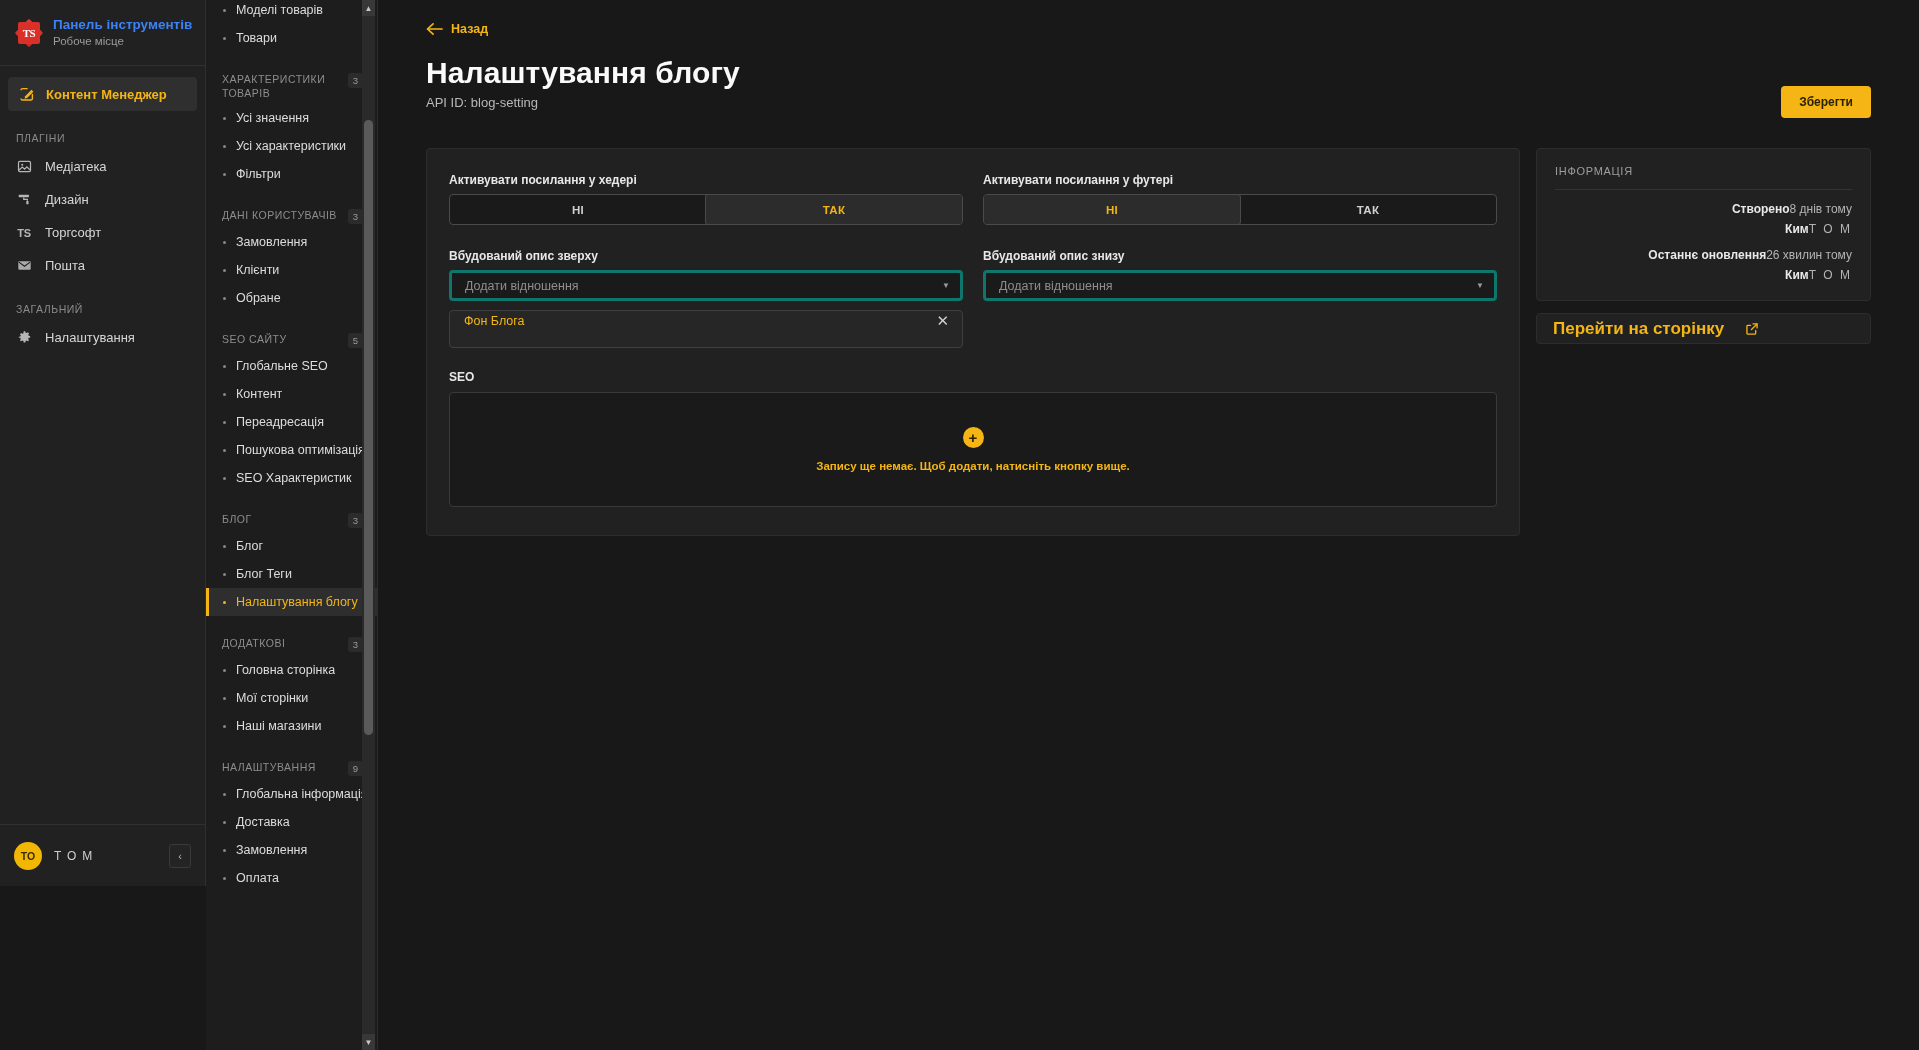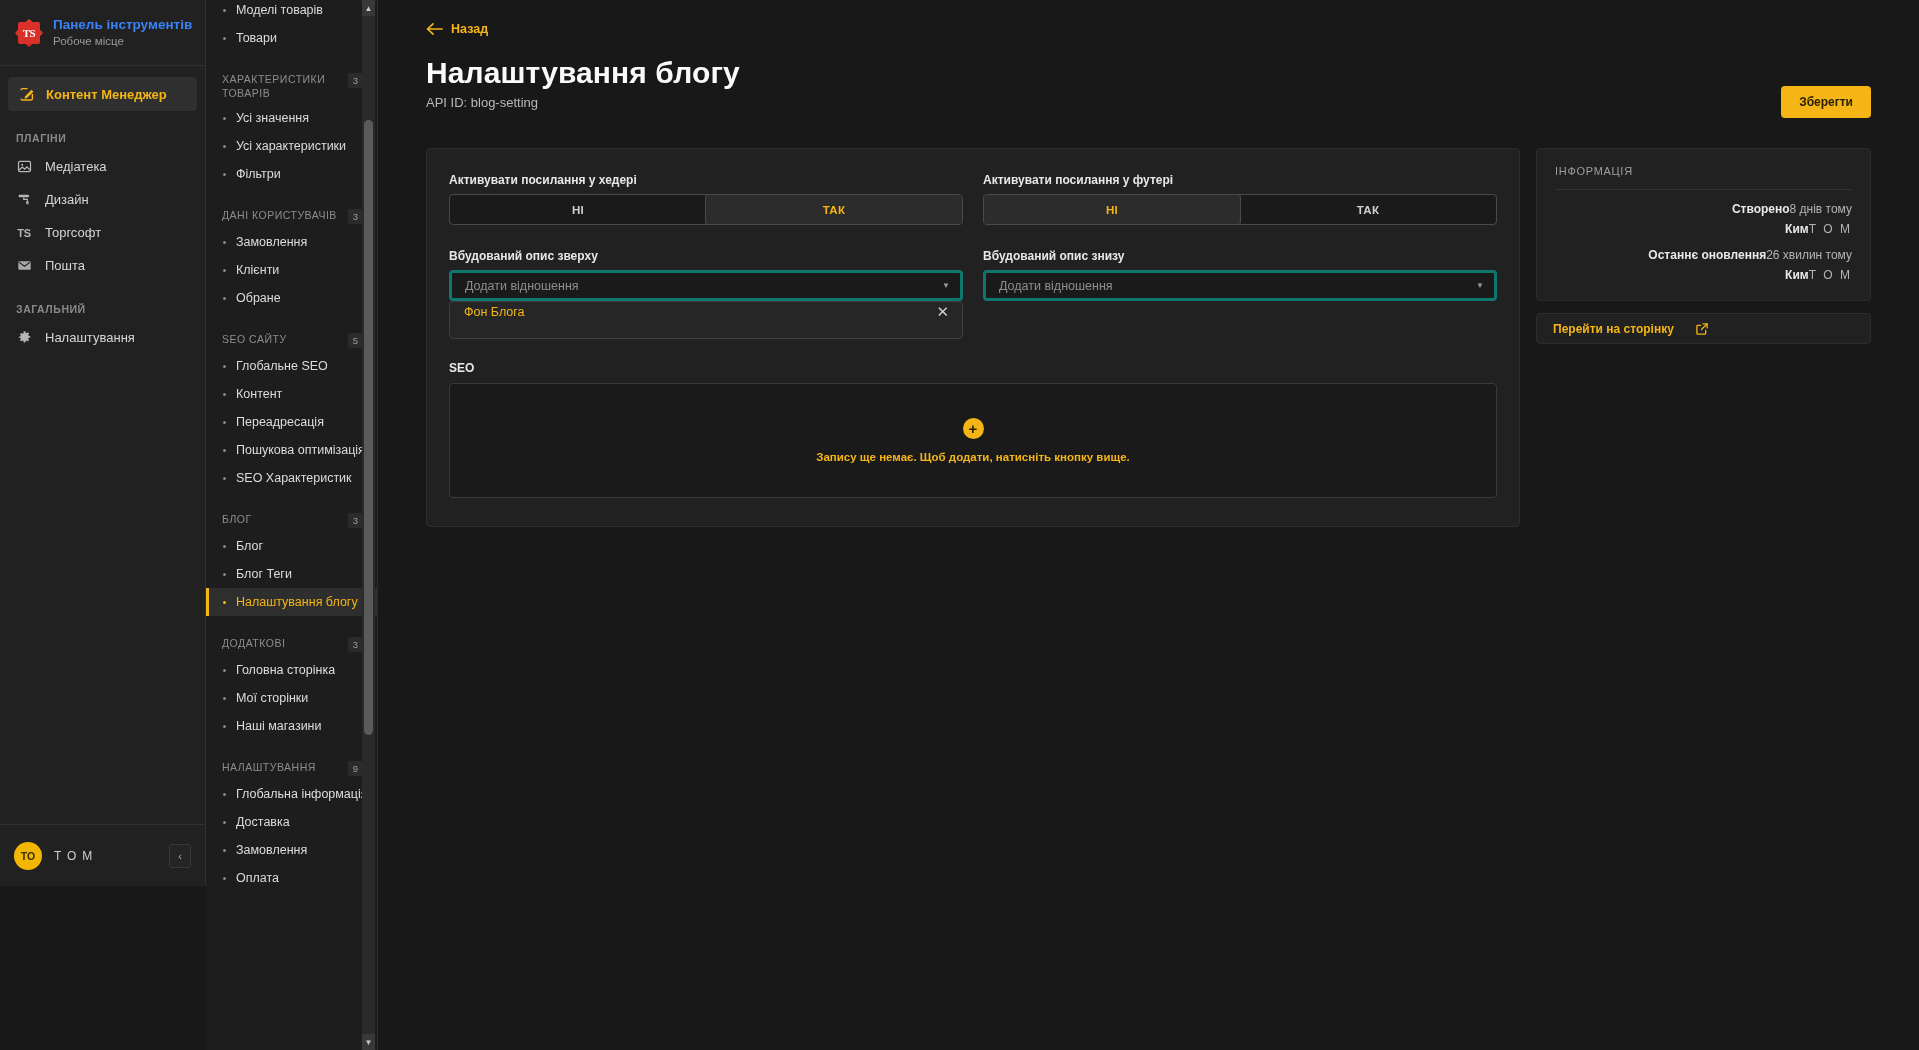--- a/index.html
+++ b/index.html
@@ -60,21 +60,21 @@
     background: #2f2f2f;
     border-radius: 4px;
     color: #f5b615;
     font-size: 13px; font-weight: 700;
     cursor: pointer;
   }
   .nav-group-label {
     font-size: 10.5px; letter-spacing: .55px;
     color: #8a8a8a; text-transform: uppercase;
     padding: 0 16px; margin-top: 21px; margin-bottom: 6px;
-    font-weight: 700;
+    font-weight: 400;
   }
   .nav-item {
     display: flex; align-items: center; gap: 13px;
     height: 33px; padding: 0 16px;
     font-size: 13px; color: #d6d6d6;
     cursor: pointer;
   }
   .nav-ico { width: 16px; height: 16px; display:flex; align-items:center; justify-content:center; flex-shrink:0; color:#b6b6b6; }
 
   .left-footer {
@@ -192,21 +192,21 @@
 
   .select-box {
     height: 31px; border: 3px solid #0f766e; border-radius: 4px;
     background: #1a1a1a; display: flex; align-items: center;
     padding: 0 10px 0 13px; cursor: pointer;
   }
   .select-ph { flex: 1; font-size: 12.5px; color: #8e8e8e; }
   .caret { color: #9a9a9a; font-size: 8px; }
 
   .chip-box {
-    height: 38px; margin-top: 0;
+    height: 38px; margin-top: 9px;
     border: 1px solid #3f3f3f; border-radius: 4px;
     background: #262626;
     display: flex; align-items: center; justify-content: space-between;
     padding: 0 13px 16px 14px; cursor: pointer;
   }
   .chip-label { font-size: 12.5px; color: #f5b615; }
   .chip-x { color: #cfcfcf; font-size: 15px; cursor: pointer; }
 
   .seo-block { margin-top: 22px; }
   .empty-box {
@@ -240,21 +240,21 @@
   }
   .info-row.tight { margin-top: 6px; }
   .info-k { font-weight: 700; color: #e9e9e9; }
   .info-v { color: #b4b4b4; }
   .info-v.spaced { letter-spacing: 2px; }
 
   .goto-btn {
     margin-top: 12px;
     background: #212121; border: 1px solid #2d2d2d; border-radius: 4px;
     height: 31px; display: flex; align-items: center; gap: 21px;
-    padding: 0 16px; color: #f5b615; font-size: 12px; font-weight: 600;
+    padding: 0 16px; color: #f5b615; font-size: 17px; font-weight: 600;
     cursor: pointer;
   }
   .del-btn {
     margin-top: 12px;
     background: #4a2424; border: 1px solid #7a3a3a; border-radius: 4px;
     height: 30px; display: flex; align-items: center; gap: 9px;
     padding: 0 16px; color: #f0d5d5; font-size: 11.5px; font-weight: 600;
     cursor: pointer;
   }
   svg { display: block; }

